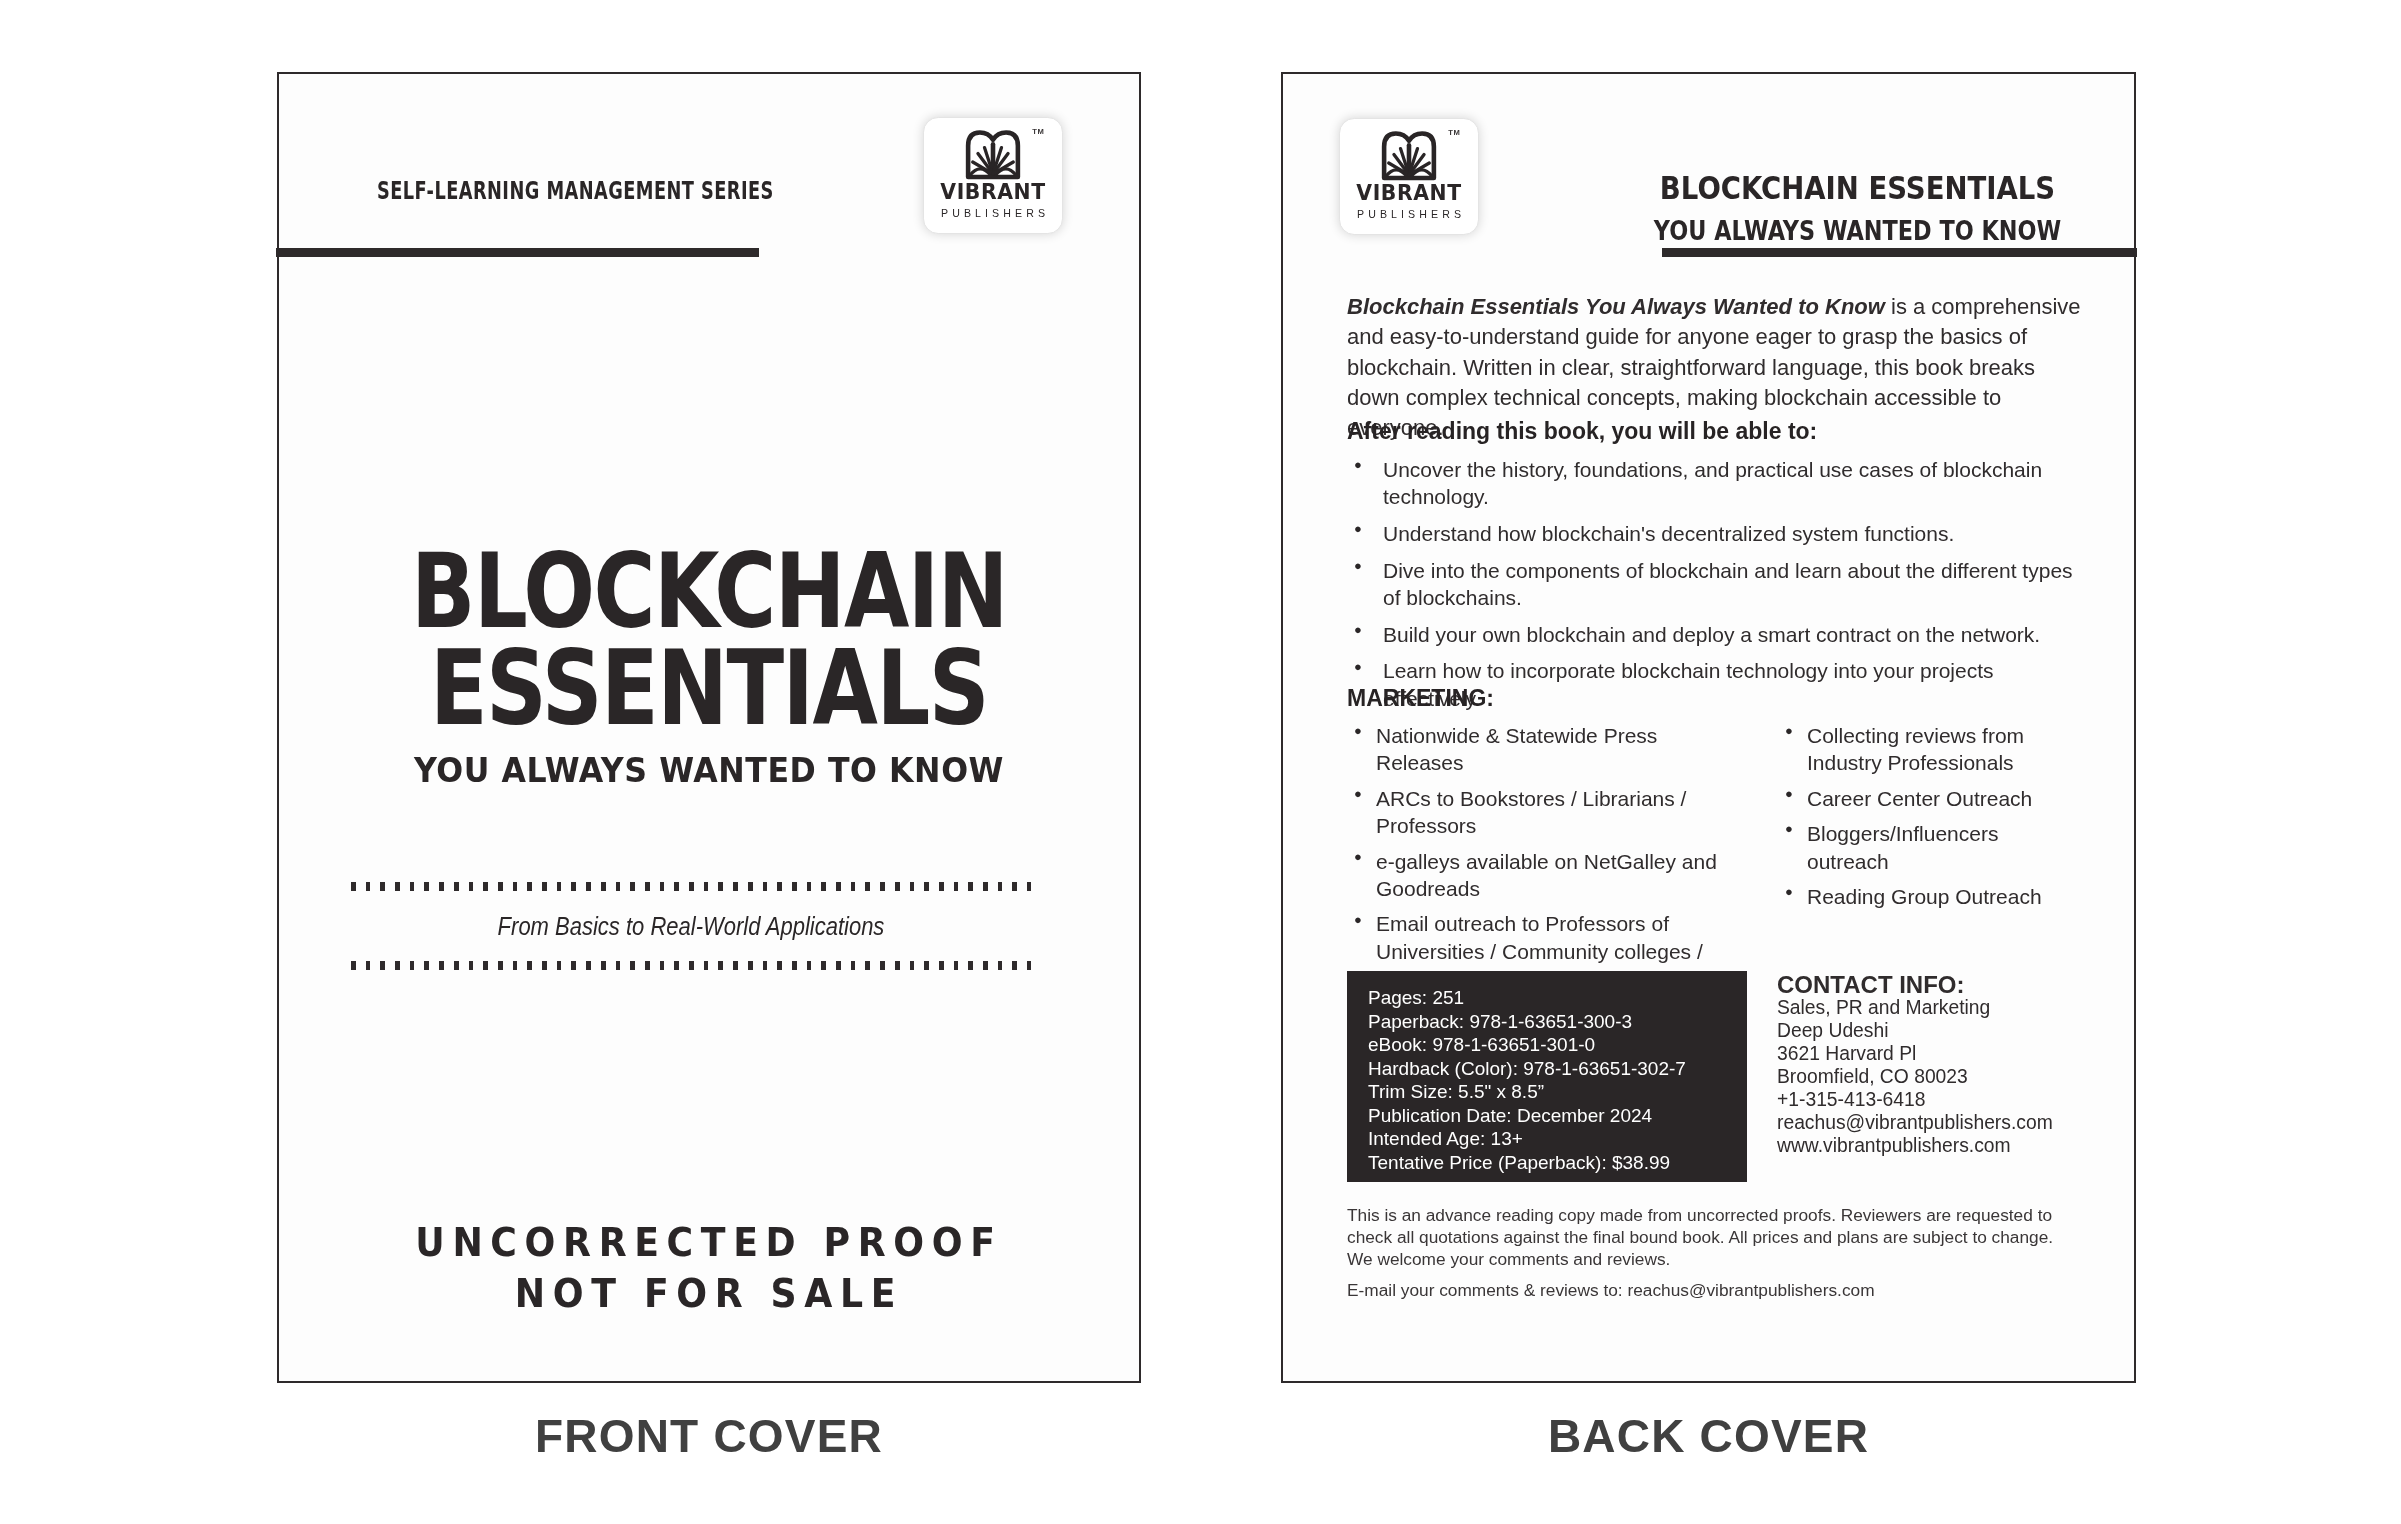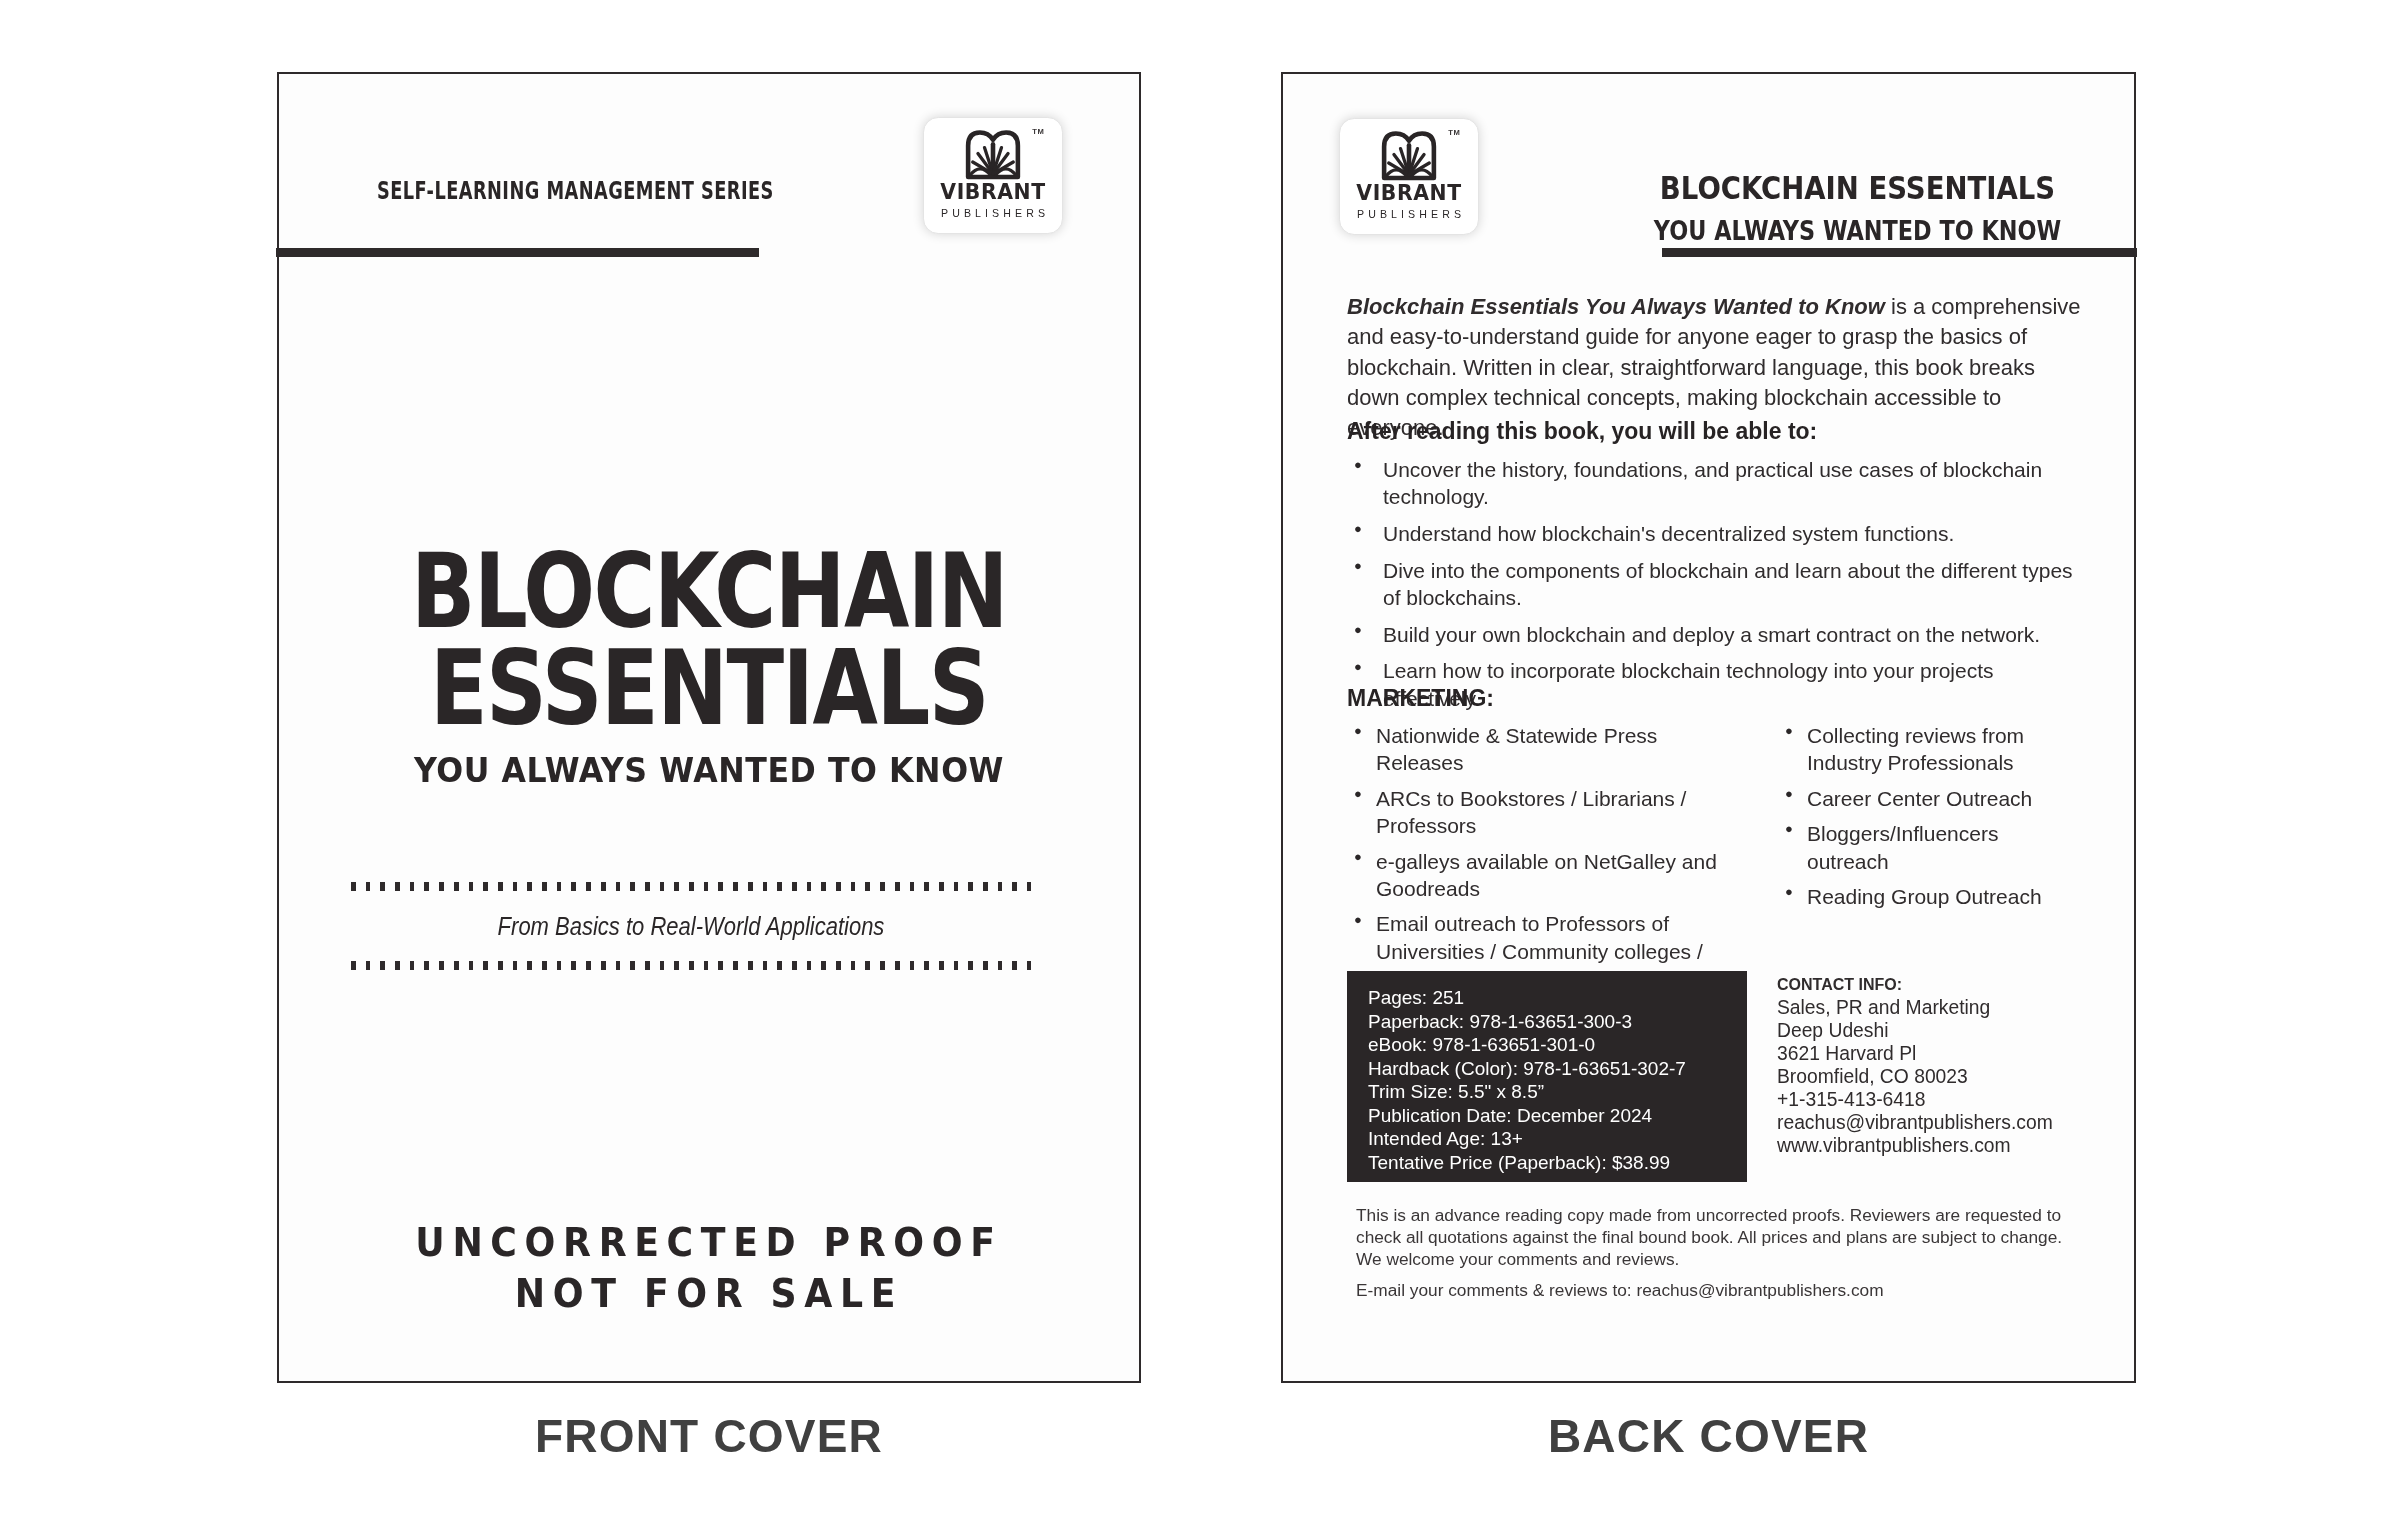--- a/index.html
+++ b/index.html
@@ -54,23 +54,23 @@
   .mkt-cols{top:648px;display:flex;}
   .mkt-col-left{width:387px;}
   .mkt-col-right{width:305px;margin-left:44px;}
   .mkt-cols ul.blist li{padding-left:29px;margin-bottom:8.2px;}
 
   .black-box{position:absolute;left:64px;top:897px;width:400px;height:211px;background:#2a2627;color:#ffffff;box-sizing:border-box;padding:15.2px 7px 14px 21px;}
   .black-box .row{font-size:19px;line-height:23.5px;white-space:nowrap;}
   .black-box .lbl{font-weight:normal;}
 
   .contact{position:absolute;left:494px;top:899px;font-size:19.3px;line-height:23px;color:#302c2d;}
-  .contact .contact-head{font-weight:bold;font-size:16px;}
-
-  .fineprint{position:absolute;left:64px;right:70px;top:1130px;font-size:17.3px;line-height:22px;color:#3a3637;margin-left:9px;}
+  .contact .contact-head{font-weight:bold;font-size:24px;}
+
+  .fineprint{position:absolute;left:64px;right:70px;top:1130px;font-size:17.3px;line-height:22px;color:#3a3637;}
   .email-line{margin-top:9.4px;}
 </style>
 </head>
 <body>
 
 <div class="stage">
 
   <div class="cover front">
     <div class="series-text">SELF-LEARNING MANAGEMENT SERIES</div>
     <div class="series-bar"></div>

